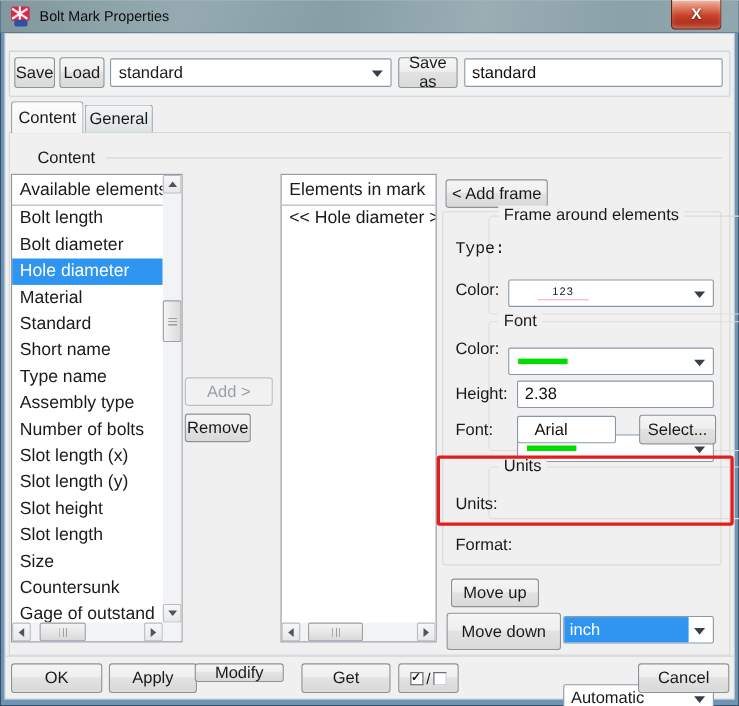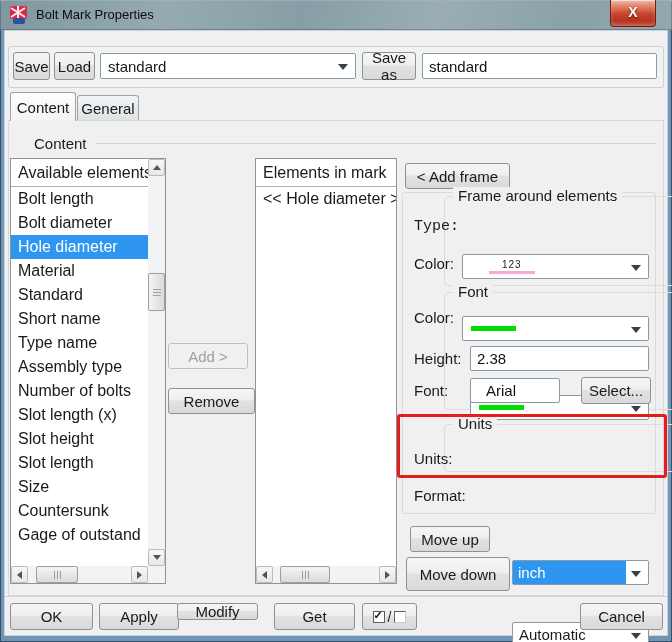--- a/index.html
+++ b/index.html
@@ -74,21 +74,21 @@
   .cb { width:14px; height:14px; border:1px solid #6b7a8d; border-radius:2px;
         background:linear-gradient(to bottom,#fcfcfc,#e9edf0); position:relative; cursor:pointer; }
   .cb .check-glyph { position:absolute; left:1px; top:-3px; font-size:14px; font-weight:bold; color:#2b4fa0; }
 
   
   .mini-box { width:12px; height:12px; border:1px solid #5a6068; background:#fff; display:inline-block; position:relative; }
   .mini-box .check-glyph { position:absolute; left:0px; top:-3px; font-size:11px; font-weight:bold; color:#111; }
   .mini-box.corner { border-color:#c6cacd; border-top:1px solid #5a6068; border-left:1px solid #5a6068; background:#fff; }
 
   .type-preview { margin-left:26px; font-size:10px; letter-spacing:1px; color:#222;
-                  border-bottom:3px solid #f9a8d4; padding:0 13px 1px 13px; }
+                  border-bottom:1px solid #f9a8d4; padding:0 13px 1px 13px; }
   .annotation { border:3px solid #e41c1c; border-radius:3px; pointer-events:none; z-index:5; }
   .label { position:absolute; font-size:15px; color:#1a1a1a; }
 </style>
 </head>
 <body>
 
 <div class="win">
 
   <div class="abs titlebar">
     <svg class="abs app-icon" viewBox="0 0 20 20">
@@ -129,20 +129,21 @@
           <div class="lrow">Bolt length</div>
           <div class="lrow">Bolt diameter</div>
           <div class="lrow sel" style="background: rgb(46, 149, 240);">Hole diameter</div>
           <div class="lrow">Material</div>
           <div class="lrow">Standard</div>
           <div class="lrow">Short name</div>
           <div class="lrow">Type name</div>
           <div class="lrow">Assembly type</div>
           <div class="lrow">Number of bolts</div>
           <div class="lrow">Slot length (x)</div>
+          <div class="lrow">Slot length (y)</div>
           <div class="lrow">Slot height</div>
           <div class="lrow">Slot length</div>
           <div class="lrow">Size</div>
           <div class="lrow">Countersunk</div>
           <div class="lrow">Gage of outstand</div>
         </div>
     </div>
 
     <div class="sb-track" style="left:137px;top:0;width:17px;height:407px;">
       <div class="sb-btn" style="left:0;top:0;width:17px;height:17px;">
@@ -164,21 +165,21 @@
           <span class="grip-h"></span>
         </div>
       <div class="sb-btn" style="left:120px;top:0;width:17px;height:17px;">
           <span class="tri right"></span>
         </div>
     </div>
     <div class="sb-track" style="left:137px;top:407px;width:17px;height:17px;"></div>
   </div>
 
   <div class="abs btn disabled" style="left:168px;top:343px;width:80px;height:26px;">Add &gt;</div>
-  <div class="abs btn" style="left:168px;top:376px;width:87px;height:26px;margin-top:12px;">Remove</div>
+  <div class="abs btn" style="left:168px;top:376px;width:60px;height:26px;">Remove</div>
 
   <div class="abs listbox" style="left:255px;top:158px;width:142px;height:426px;">
     <div style="position:absolute;left:0;top:0;width:140px;height:407px;overflow:hidden;">
       <div class="list-header">Elements in mark</div>
       <div>
           <div class="lrow">&lt;&lt; Hole diameter &gt;&gt;</div>
         </div>
     </div>
     <div class="sb-track" style="left:0;top:407px;width:140px;height:17px;">
       <div class="sb-btn" style="left:0;top:0;width:17px;height:17px;">
@@ -186,21 +187,21 @@
         </div>
       <div class="sb-thumb h" style="left:24px;top:0;width:50px;height:17px;">
           <span class="grip-h"></span>
         </div>
       <div class="sb-btn" style="left:123px;top:0;width:17px;height:17px;">
           <span class="tri right"></span>
         </div>
     </div>
   </div>
 
-  <div class="abs btn" style="left:405px;top:163px;width:105px;height:26px;">&lt; Add frame</div>
+  <div class="abs btn" style="left:405px;top:163px;width:93px;height:26px;">&lt; Add frame</div>
   <div class="abs" style="left:402px;top:192px;width:254px;height:322px;border:1px solid #dadada;border-radius:3px;"></div>
 
   <div class="groupbox" style="left:408px;top:196px;width:243px;height:90px;">
     <span class="grouplabel">Frame around elements</span>
   </div>
   <div class="label" style="left:414px;top:218px;font-family:Liberation Mono, monospace;">Type:</div>
   <div class="abs combo" style="left:462px;top:214px;width:187px;height:25px;">
     <span class="type-preview">123</span>
     <span class="caret"></span>
   </div>

